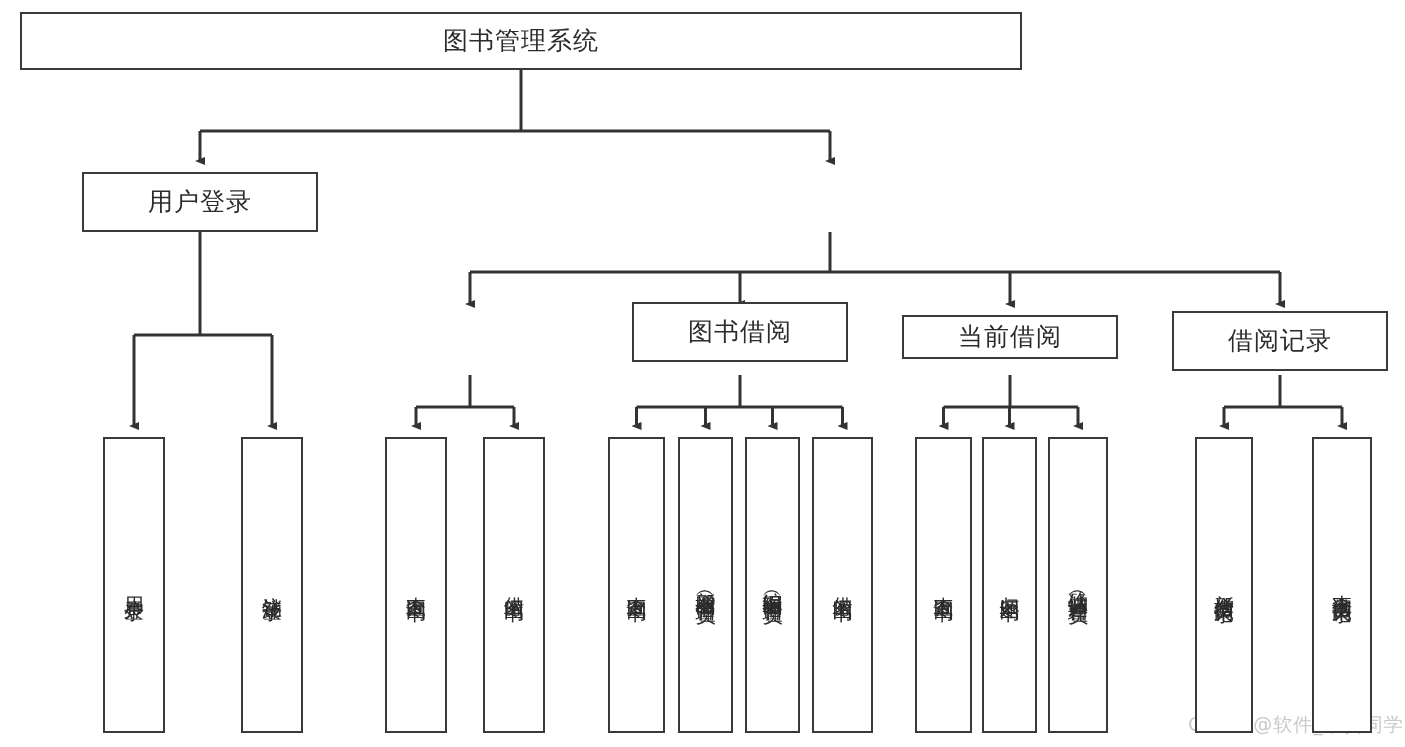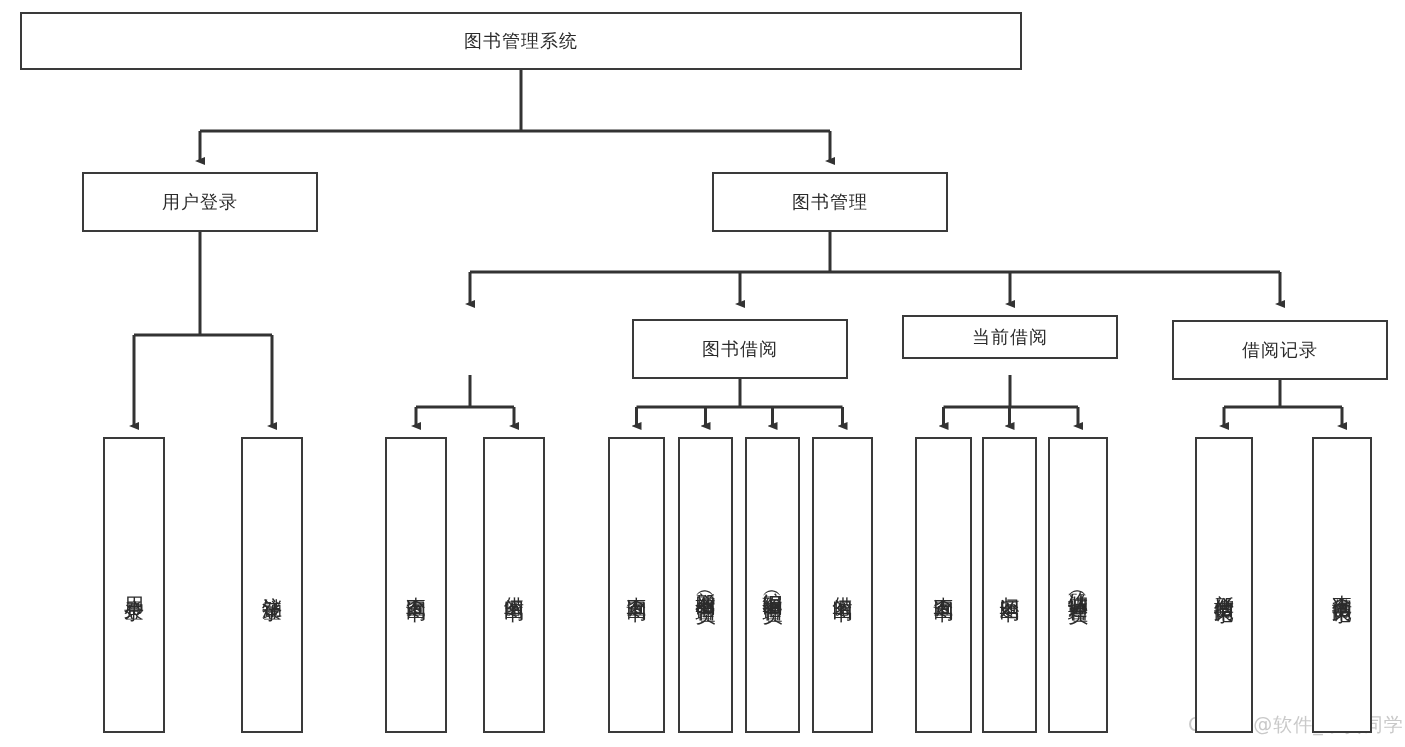--- a/index.html
+++ b/index.html
@@ -30,21 +30,21 @@
     box-sizing: border-box;
     background: #ffffff;
     border: 2px solid #3a3a3a;
     display: flex;
     align-items: center;
     justify-content: center;
     color: #2b2b2b;
     text-align: center;
   }
   .node.h {
-    font-size: 18px;
+    font-size: 25px;
     line-height: 1.2;
     letter-spacing: 1px;
   }
   .node.v {
     font-size: 20px;
     line-height: 1.15;
     letter-spacing: 2px;
     writing-mode: vertical-rl;
     text-orientation: upright;
     padding: 6px 0;
@@ -113,30 +113,27 @@
   </svg>
 
   <div class="node h" style="left: 20px; top: 12px; width: 1002px; height: 58px;">
     <span>图书管理系统</span>
   </div>
 
   <div class="watermark" style="left: 1188px; top: 712px;">CSDN @软件_小贺同学</div>
 <div class="node h" style="left: 82px; top: 172px; width: 236px; height: 60px;">
       <span class="">用户登录</span>
     </div>
-    <div class="node h" style="left: 712px; top: 172px; width: 236px; height: 60px;">
-      <span class="">图书管理</span>
-    </div>
-    <div class="node h" style="left: 632px; top: 319px; width: 216px; height: 60px;">
+    <div class="node h" style="left: 632px; top: 302px; width: 216px; height: 60px;">
       <span class="">图书借阅</span>
     </div>
     <div class="node h" style="left: 902px; top: 315px; width: 216px; height: 44px;">
       <span class="">当前借阅</span>
     </div>
-    <div class="node h" style="left: 1172px; top: 320px; width: 216px; height: 60px;">
+    <div class="node h" style="left: 1172px; top: 311px; width: 216px; height: 60px;">
       <span class="">借阅记录</span>
     </div>
     <div class="node v" style="left: 103px; top: 437px; width: 62px; height: 296px;">
       <span class="vtext">用户登录</span>
     </div>
     <div class="node v" style="left: 241px; top: 437px; width: 62px; height: 296px;">
       <span class="vtext">注销登录</span>
     </div>
     <div class="node v" style="left: 385px; top: 437px; width: 62px; height: 296px;">
       <span class="vtext">查询图书</span>

